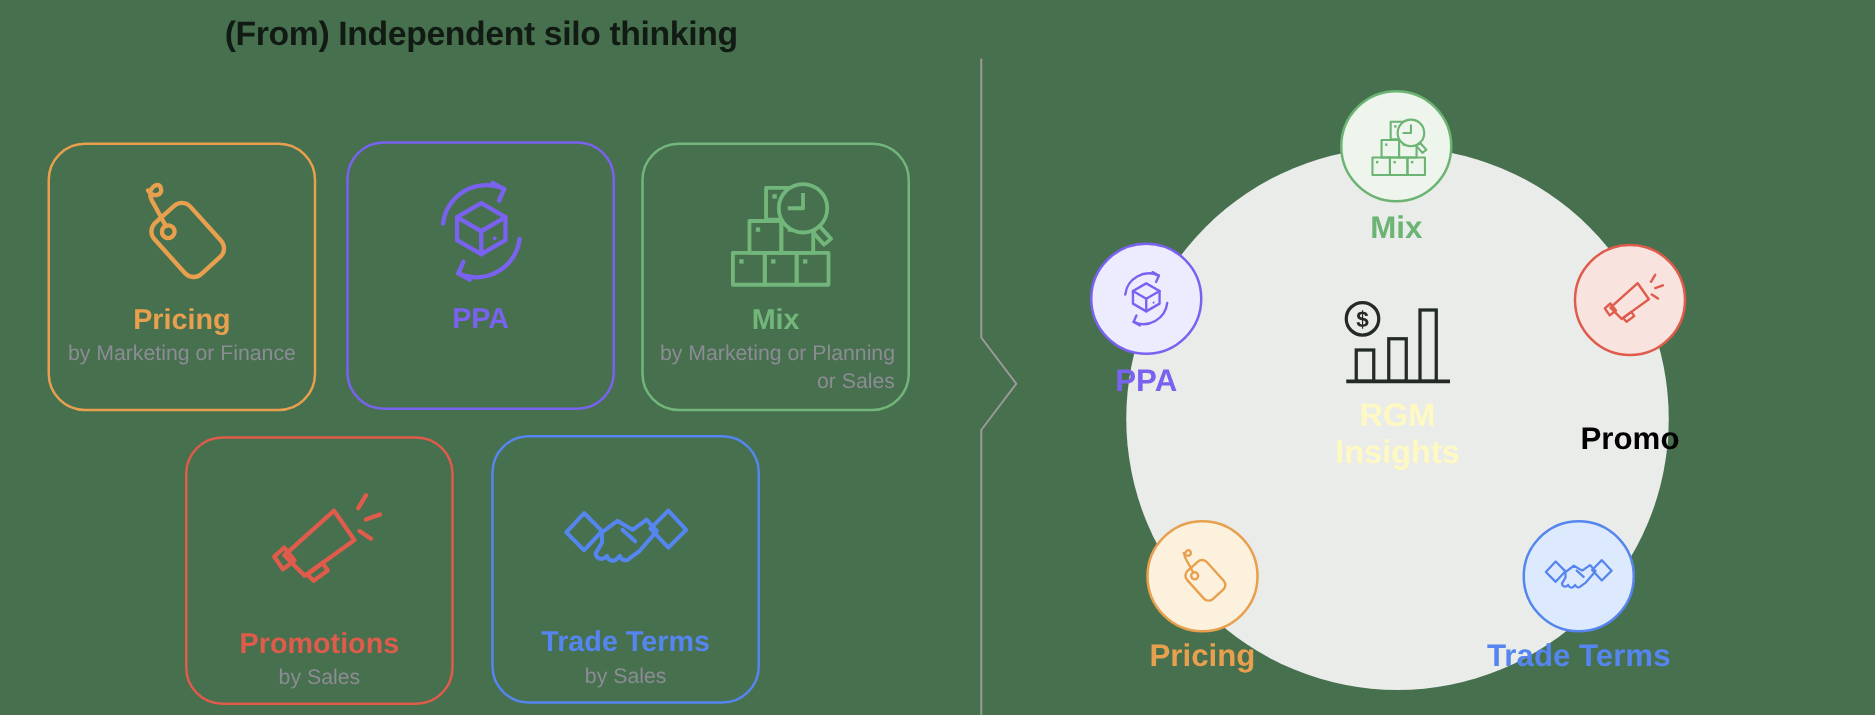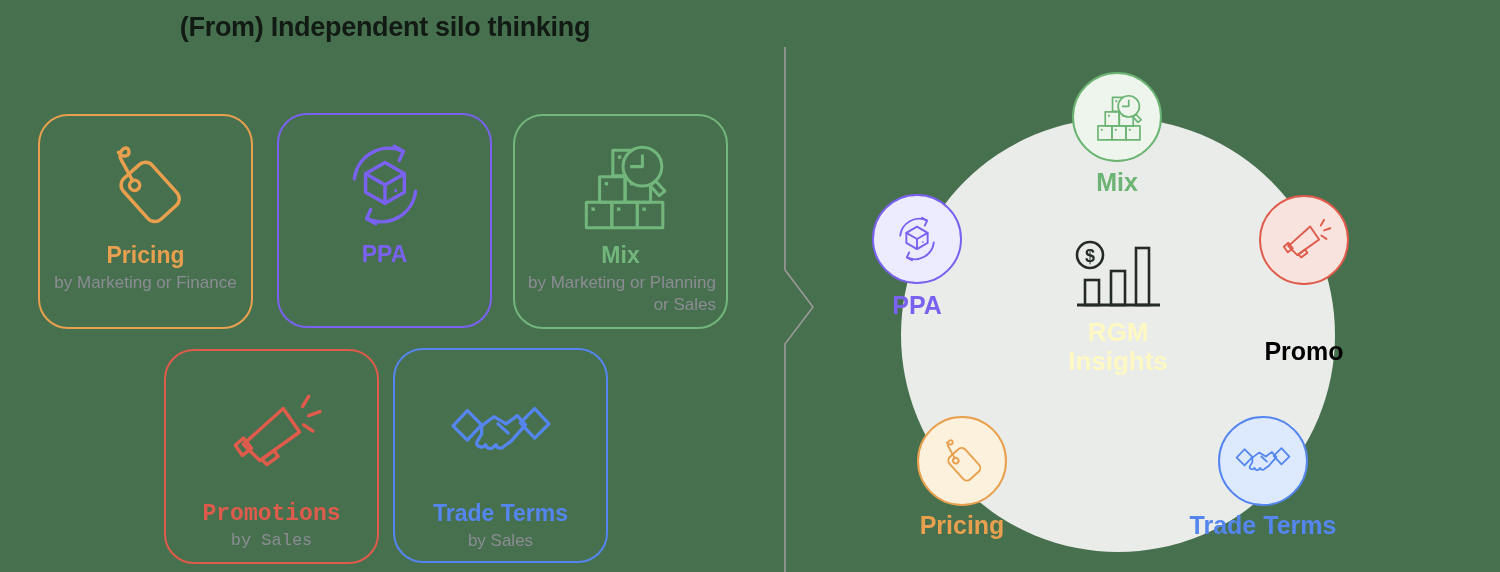--- a/index.html
+++ b/index.html
@@ -152,21 +152,21 @@
   <div class="box" style="left: 513px; top: 114px; --c: #72B67B; --lensfill: #47704E;">
     <div class="icon-wrap">
         <svg>
           <use href="#i-boxes"></use>
         </svg>
       </div>
     <div class="b-label">Mix</div>
     <div class="b-sub">by Marketing or Planning or Sales</div>
   </div>
 
-  <div class="box single" style="left: 164px; top: 349px; font-family: Liberation Mono, monospace; --c: #DF5B4B;">
+  <div class="box single" style="left: 148px; top: 349px; --c: #DF5B4B;">
     <div class="icon-wrap">
         <svg>
           <use href="#i-megaphone"></use>
         </svg>
       </div>
     <div class="b-label">Promotions</div>
     <div class="b-sub">by Sales</div>
   </div>
 
   <div class="box single" style="left: 393px; top: 348px; --c: #5586EF;">

